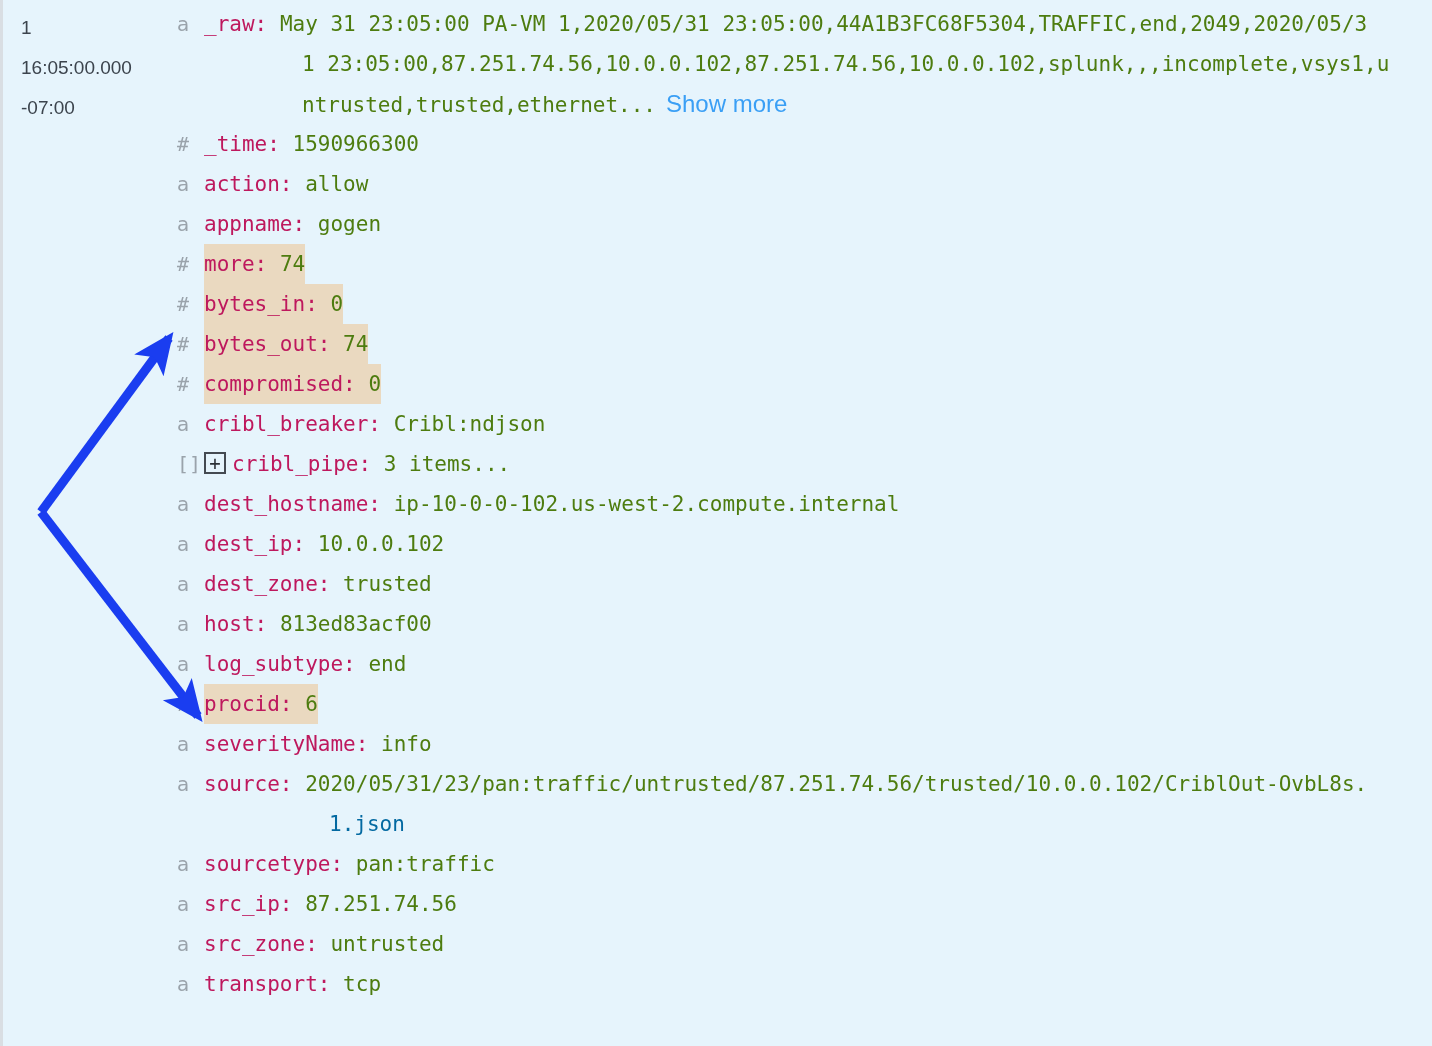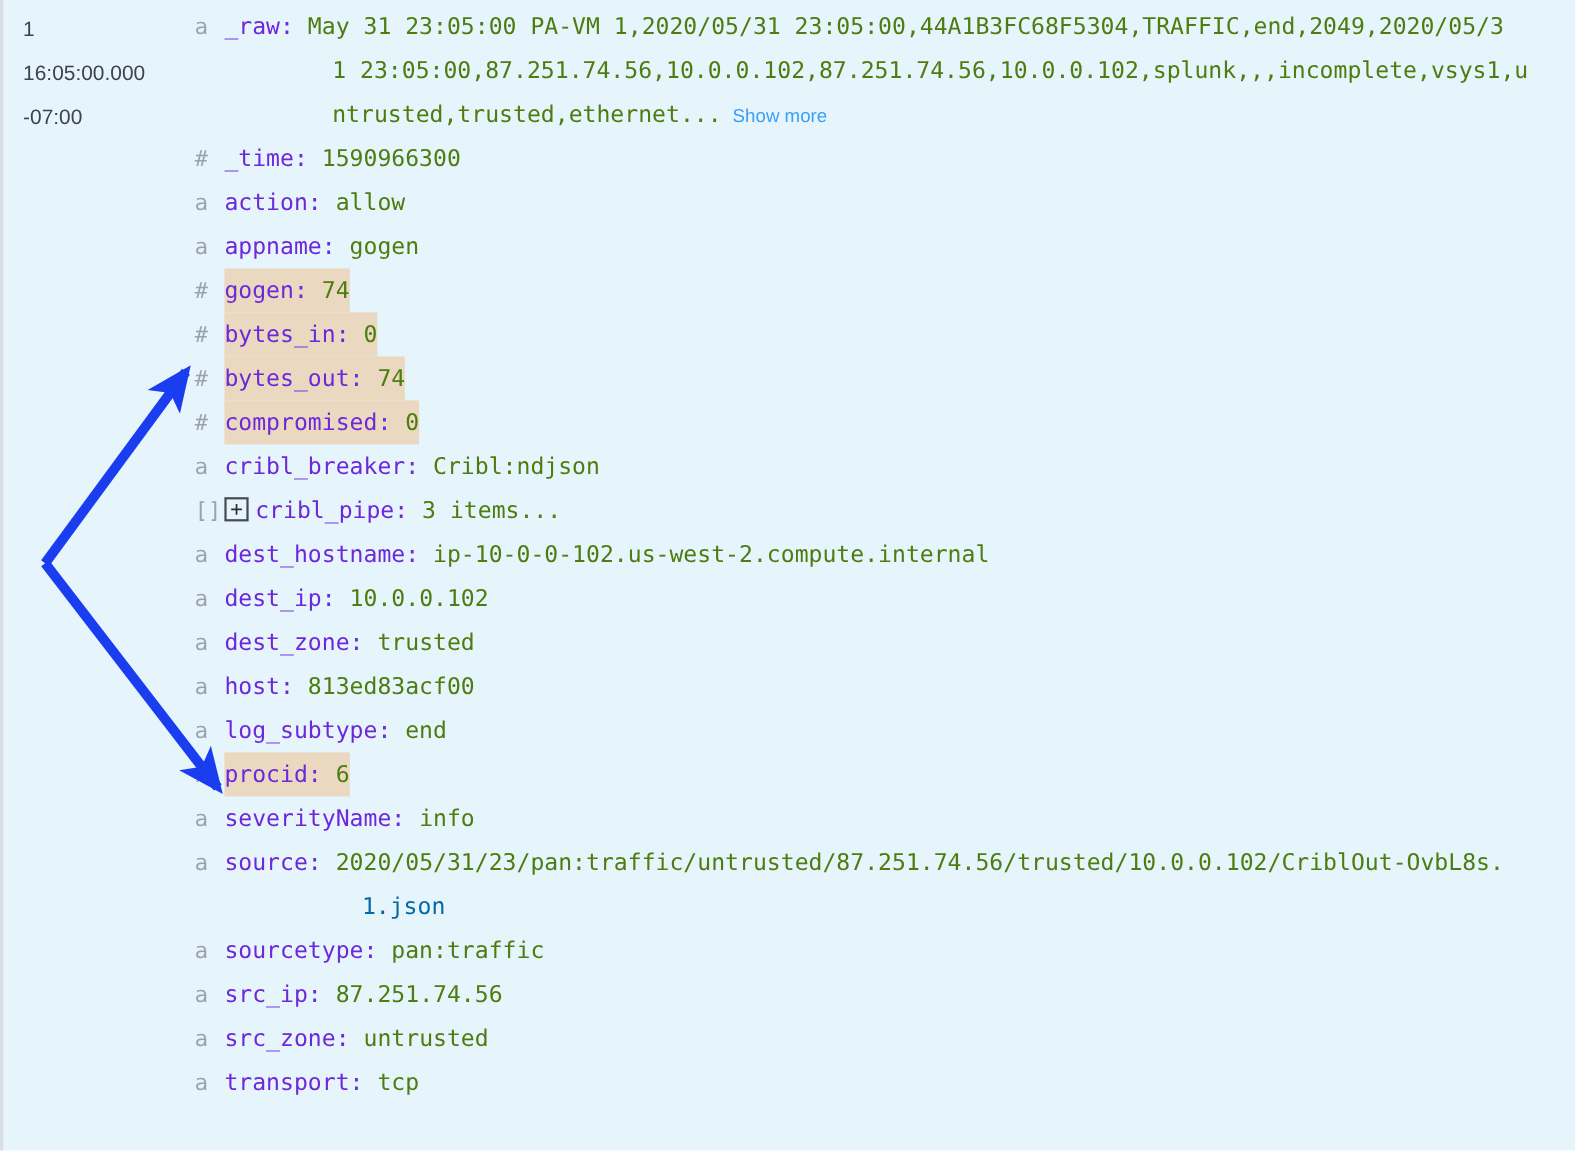--- a/index.html
+++ b/index.html
@@ -62,42 +62,42 @@
   .ftype.a-glyph { font-family: "DejaVu Sans", sans-serif; }
 
   .fbody {
     display: inline-block;
     vertical-align: top;
   }
 
   .hl { background: #ead9c0; }
 
   .fname {
-    color: #6d28d9;
+    color: #be185d;
   }
   .fval {
     color: #4d7c0f;
   }
 
   
   .raw-lines {
     display: inline-block;
     vertical-align: top;
   }
   .raw-line {
     display: block;
     height: 40px;
     line-height: 40px;
     white-space: pre;
   }
   .raw-line.indent { padding-left: 98px; }
   .showmore {
     font-family: "Liberation Sans", sans-serif;
     color: #3a9ff5;
-    font-size: 17px;
+    font-size: 24px;
     cursor: pointer;
     padding-left: 10px;
   }
 
   
   .src-line2 {
     display: block;
     height: 40px;
     line-height: 40px;
     padding-left: 125px;
@@ -146,21 +146,21 @@
   <div class="fields">
 
     <div class="frow tall">
       <span class="ftype a-glyph">a</span><span class="raw-lines"><span class="raw-line"><span class="fname">_raw:</span> <span class="fval">May 31 23:05:00 PA-VM 1,2020/05/31 23:05:00,44A1B3FC68F5304,TRAFFIC,end,2049,2020/05/3</span></span><span class="raw-line indent"><span class="fval">1 23:05:00,87.251.74.56,10.0.0.102,87.251.74.56,10.0.0.102,splunk,,,incomplete,vsys1,u</span></span><span class="raw-line indent"><span class="fval">ntrusted,trusted,ethernet...</span><span class="showmore">Show more</span></span></span>
     </div>
 
     <div id="fields-top">
         <div class="frow"><span class="ftype">#</span><span class="fbody"><span class="fname">_time:</span> <span class="fval">1590966300</span></span></div>
         <div class="frow"><span class="ftype a-glyph">a</span><span class="fbody"><span class="fname">action:</span> <span class="fval">allow</span></span></div>
         <div class="frow"><span class="ftype a-glyph">a</span><span class="fbody"><span class="fname">appname:</span> <span class="fval">gogen</span></span></div>
-        <div class="frow"><span class="ftype">#</span><span class="fbody hl"><span class="fname">gogen:</span> <span class="fval">74</span></span></div>
+        <div class="frow"><span class="ftype">#</span><span class="fbody hl"><span class="fname">more:</span> <span class="fval">74</span></span></div>
         <div class="frow"><span class="ftype">#</span><span class="fbody hl"><span class="fname">bytes_in:</span> <span class="fval">0</span></span></div>
         <div class="frow"><span class="ftype">#</span><span class="fbody hl"><span class="fname">bytes_out:</span> <span class="fval">74</span></span></div>
         <div class="frow"><span class="ftype">#</span><span class="fbody hl"><span class="fname">compromised:</span> <span class="fval">0</span></span></div>
         <div class="frow"><span class="ftype a-glyph">a</span><span class="fbody"><span class="fname">cribl_breaker:</span> <span class="fval">Cribl:ndjson</span></span></div>
         <div class="frow"><span class="ftype">[]</span><span class="fbody"><span class="expander">+</span><span class="fname">cribl_pipe:</span> <span class="fval">3 items...</span></span></div>
         <div class="frow"><span class="ftype a-glyph">a</span><span class="fbody"><span class="fname">dest_hostname:</span> <span class="fval">ip-10-0-0-102.us-west-2.compute.internal</span></span></div>
         <div class="frow"><span class="ftype a-glyph">a</span><span class="fbody"><span class="fname">dest_ip:</span> <span class="fval">10.0.0.102</span></span></div>
         <div class="frow"><span class="ftype a-glyph">a</span><span class="fbody"><span class="fname">dest_zone:</span> <span class="fval">trusted</span></span></div>
         <div class="frow"><span class="ftype a-glyph">a</span><span class="fbody"><span class="fname">host:</span> <span class="fval">813ed83acf00</span></span></div>
         <div class="frow"><span class="ftype a-glyph">a</span><span class="fbody"><span class="fname">log_subtype:</span> <span class="fval">end</span></span></div>

